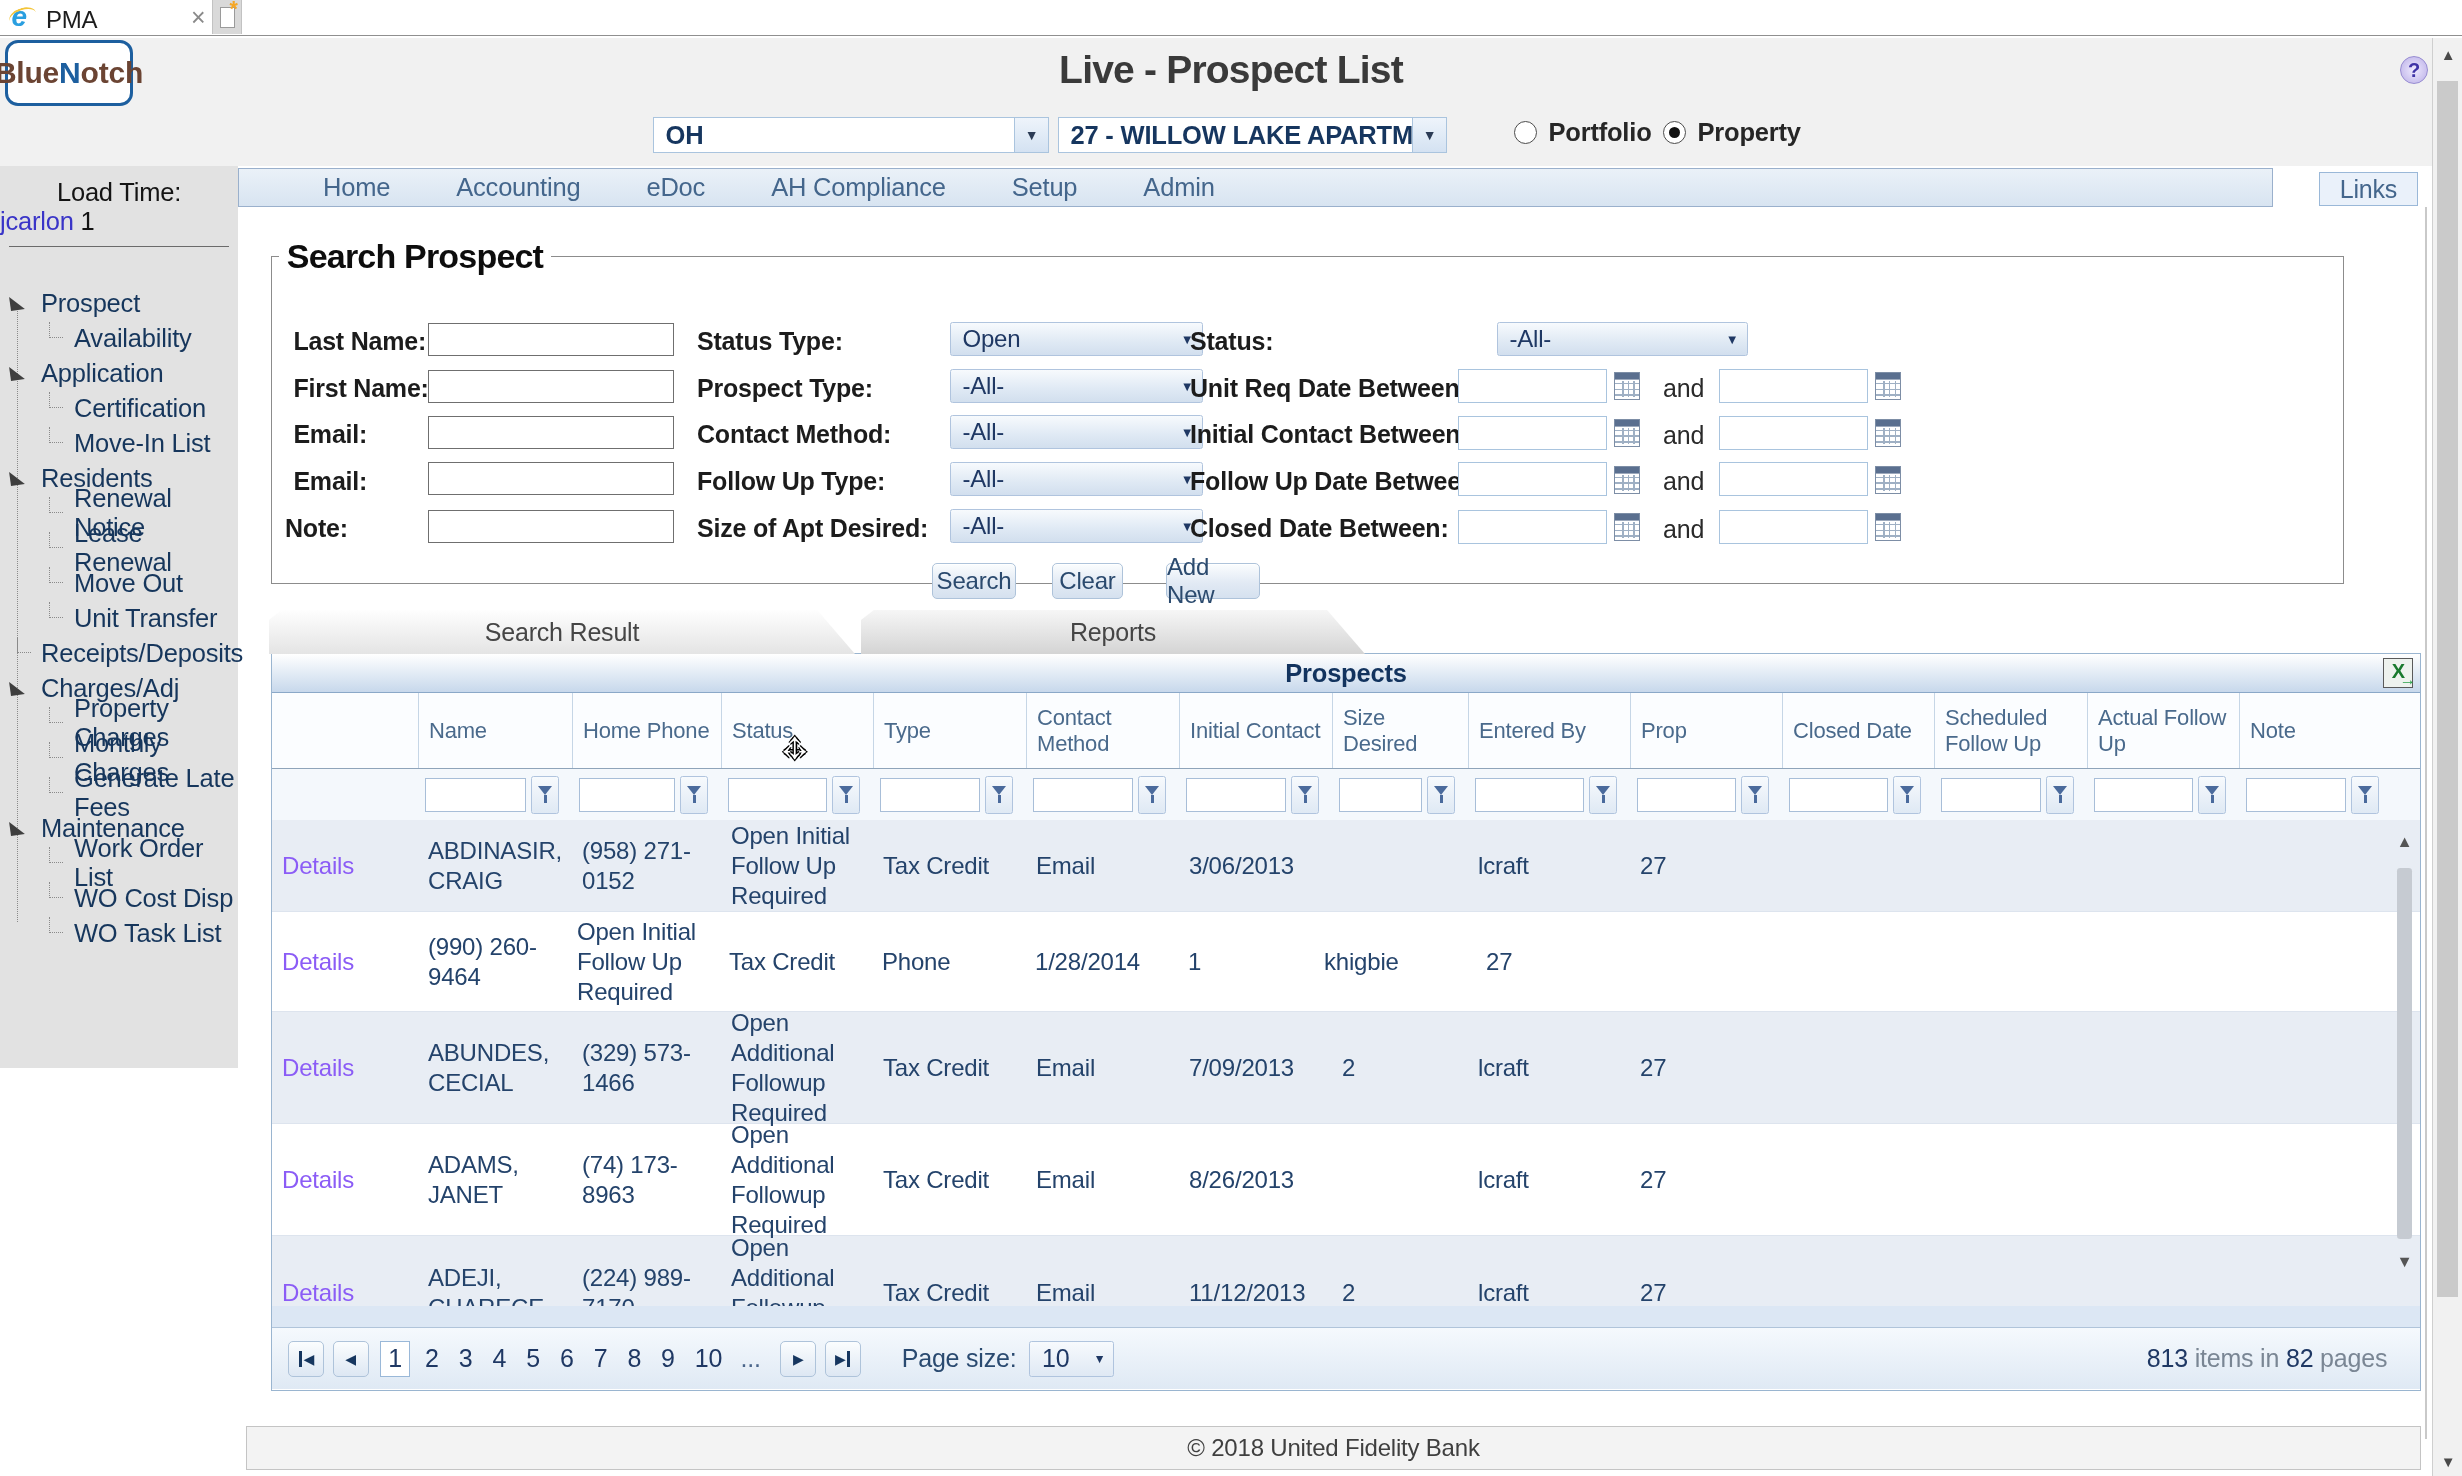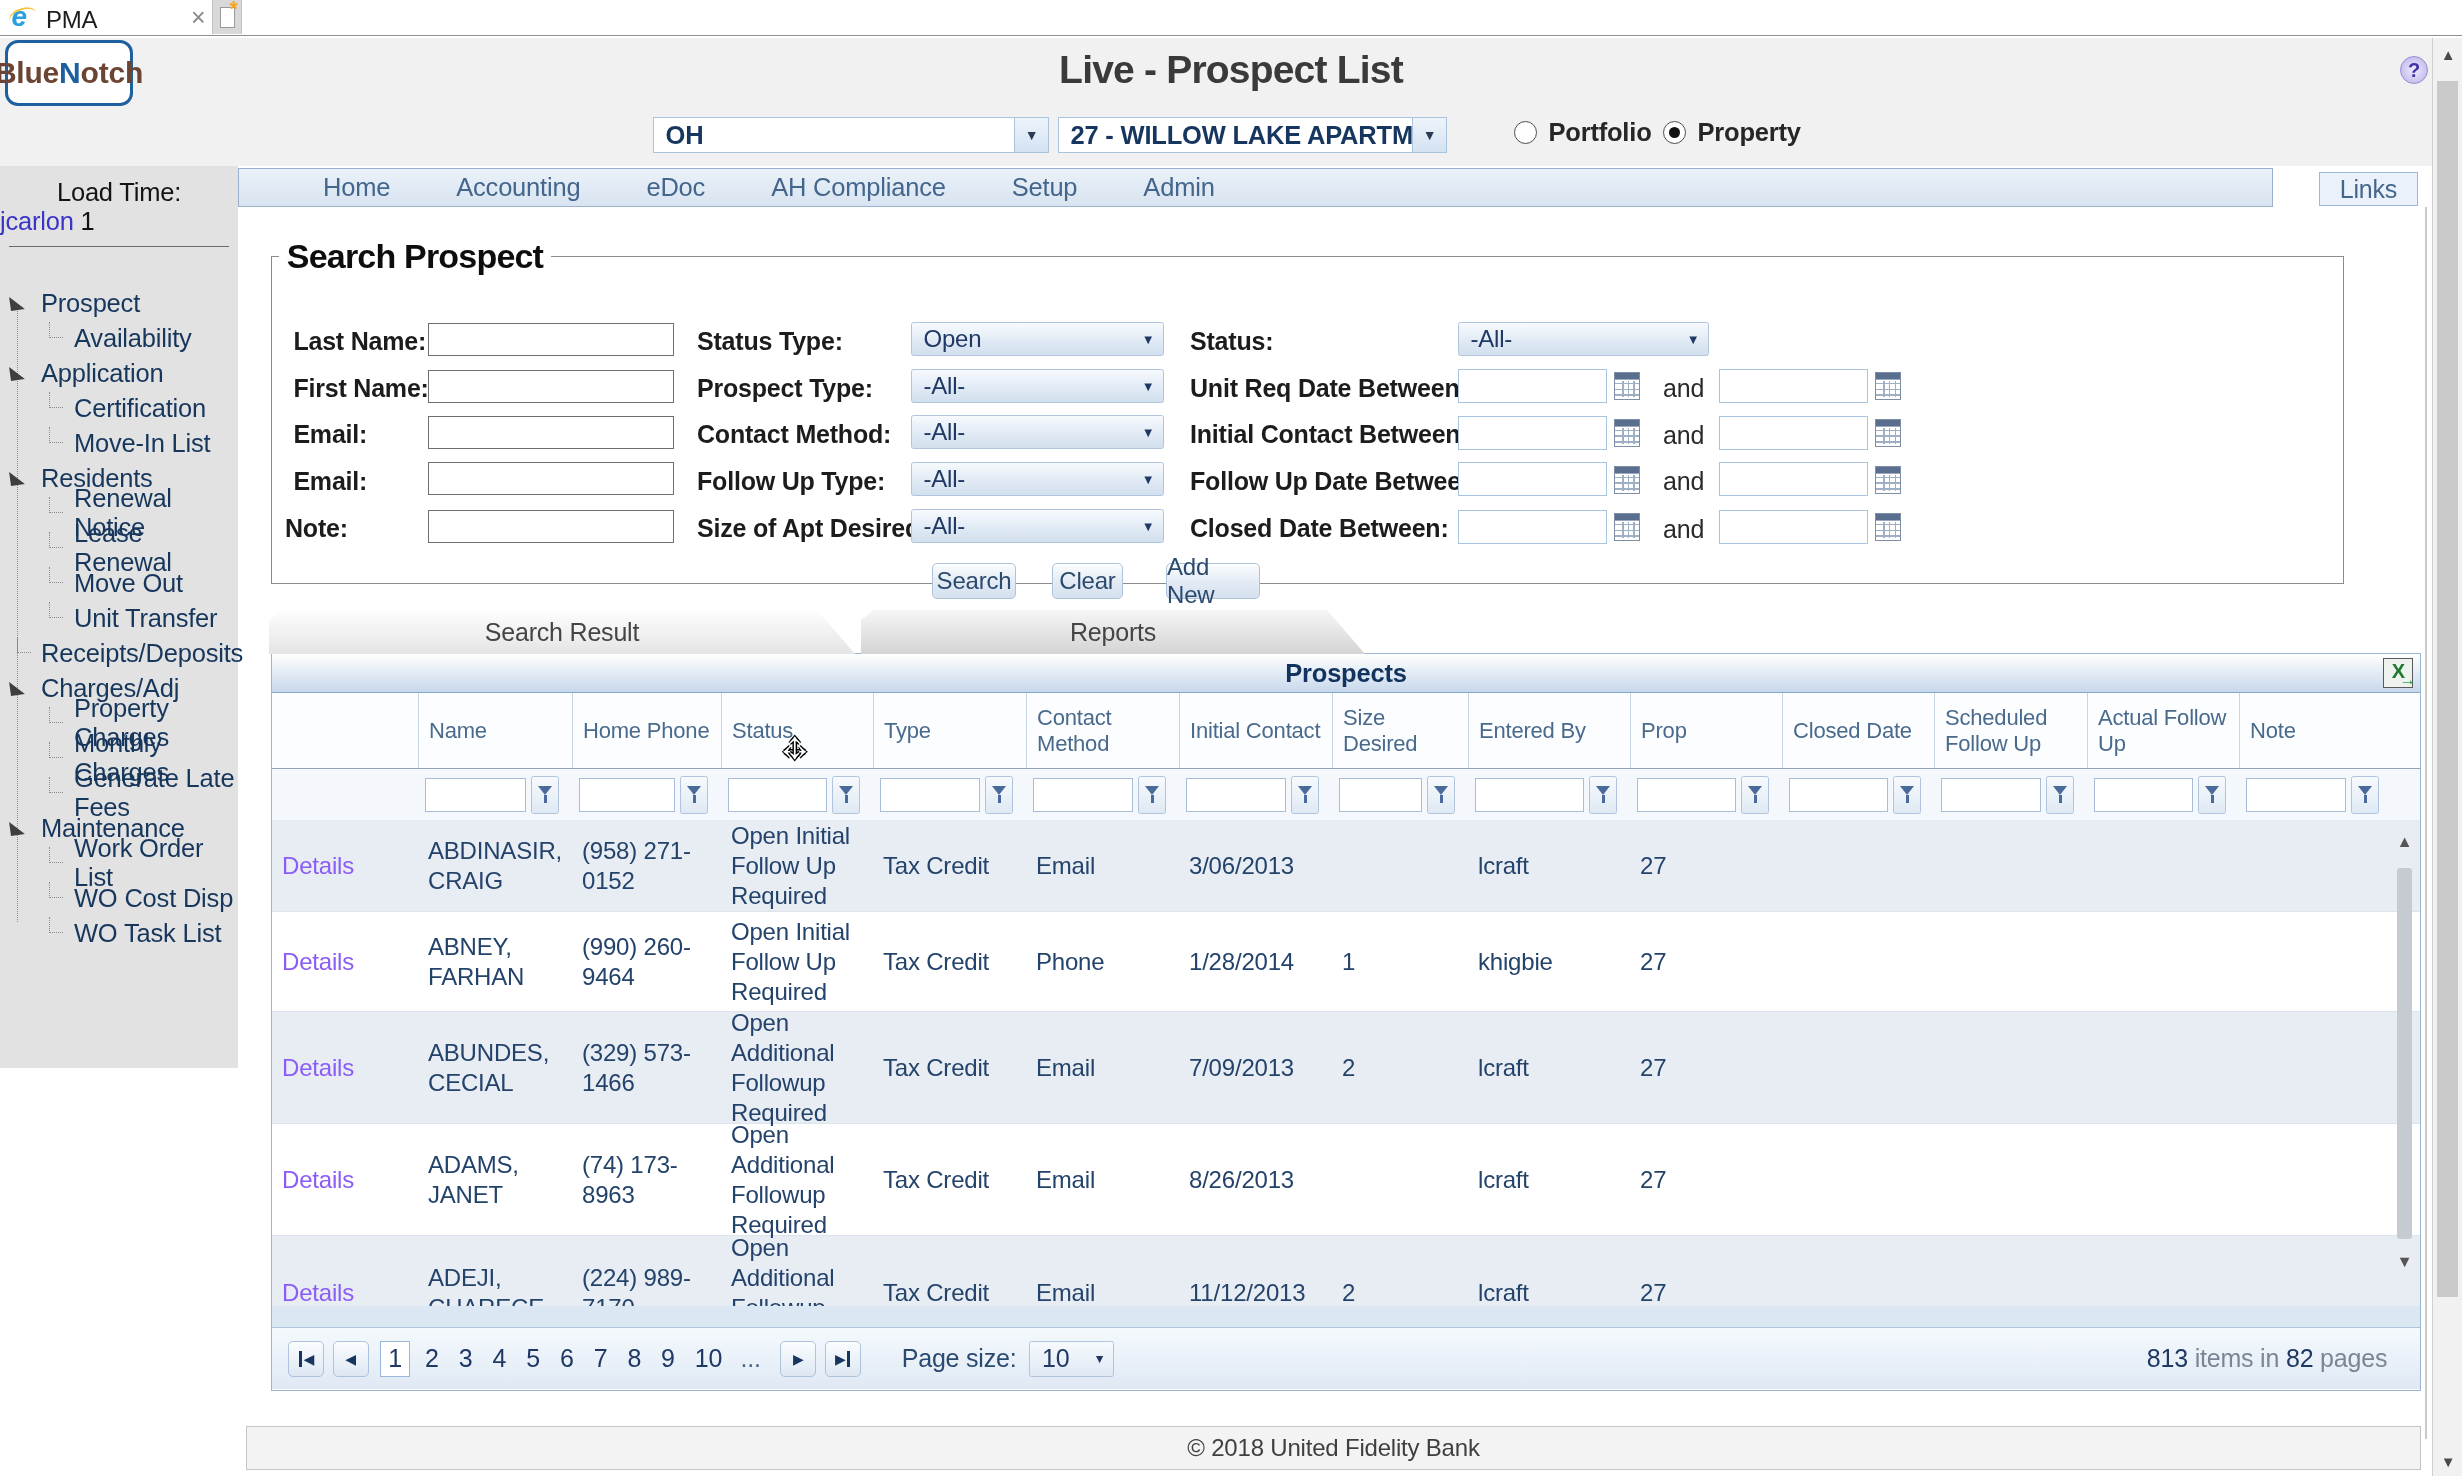--- a/index.html
+++ b/index.html
@@ -72,21 +72,21 @@
 
   
   fieldset.search { position:absolute; left:271px; top:237px; width:2073px; height:347px;
                     border:0.8px solid #8c8c8c; background:#fff; }
   fieldset.search legend { margin-left:6.6px; padding:0 8.2px; font-size:34px; font-weight:bold;
                     color:#0d0d0d; letter-spacing:-0.8px; }
   .flabel { position:absolute; font-size:25px; font-weight:bold; color:#1c1c1c; white-space:nowrap; }
   .ftext { position:absolute; width:246px; height:33px; border:1.6px solid #6f6f6f; background:#fff;
            font-size:23px; padding:0 6.6px; font-family:"Liberation Sans", sans-serif; }
   .fdd { position:absolute; width:253px; height:34px; border:0.8px solid #b0c4de; border-radius:2.5px;
-         background:linear-gradient(#f7fafd,#dfe9f4 60%,#d2dfee); display:flex; align-items:center; }
+         background:linear-gradient(#f7fafd,#dfe9f4 60%,#d2dfee); display:flex; align-items:center;margin-left:39px; }
   .fdd .val { flex:1; padding-left:11.5px; font-size:24px; color:#1f3864; }
   .fdd .arr { width:30px; text-align:center; color:#1f3864; font-size:13px; }
   .fdate { position:absolute; width:149px; height:34px; border:0.8px solid #a9c4de; background:#fff;
            font-size:23px; padding:0 6.6px; font-family:"Liberation Sans", sans-serif; }
   .cal { position:absolute; width:26px; height:28px; border:0.8px solid #7d8ea6; background:
          linear-gradient(#5a6f8f,#5a6f8f) 0 0/100% 6.6px no-repeat,
          repeating-linear-gradient(#fff 0 4.1px, #9fb0c4 4.1px 5.7px),
          #fff; }
   .cal::after { content:""; position:absolute; left:3.3px; top:8.2px; right:3.3px; bottom:1.6px;
          background: repeating-linear-gradient(90deg, transparent 0 4.1px, #9fb0c4 4.1px 5.7px); }
@@ -503,21 +503,20 @@
         <div class="td c7"></div>
         <div class="td c8">lcraft</div>
         <div class="td c9">27</div>
         <div class="td c10"></div>
         <div class="td c11"></div>
         <div class="td c12"></div>
         <div class="td c13"></div>
       </div>
       <div class="trow-flex drow h122">
         <div class="td link c0">Details</div>
-        <div class="td c1">ABNEY, FARHAN</div>
         <div class="td c2">(990) 260-9464</div>
         <div class="td c3">Open Initial Follow Up Required</div>
         <div class="td c4">Tax Credit</div>
         <div class="td c5">Phone</div>
         <div class="td c6">1/28/2014</div>
         <div class="td c7">1</div>
         <div class="td c8">khigbie</div>
         <div class="td c9">27</div>
         <div class="td c10"></div>
         <div class="td c11"></div>

